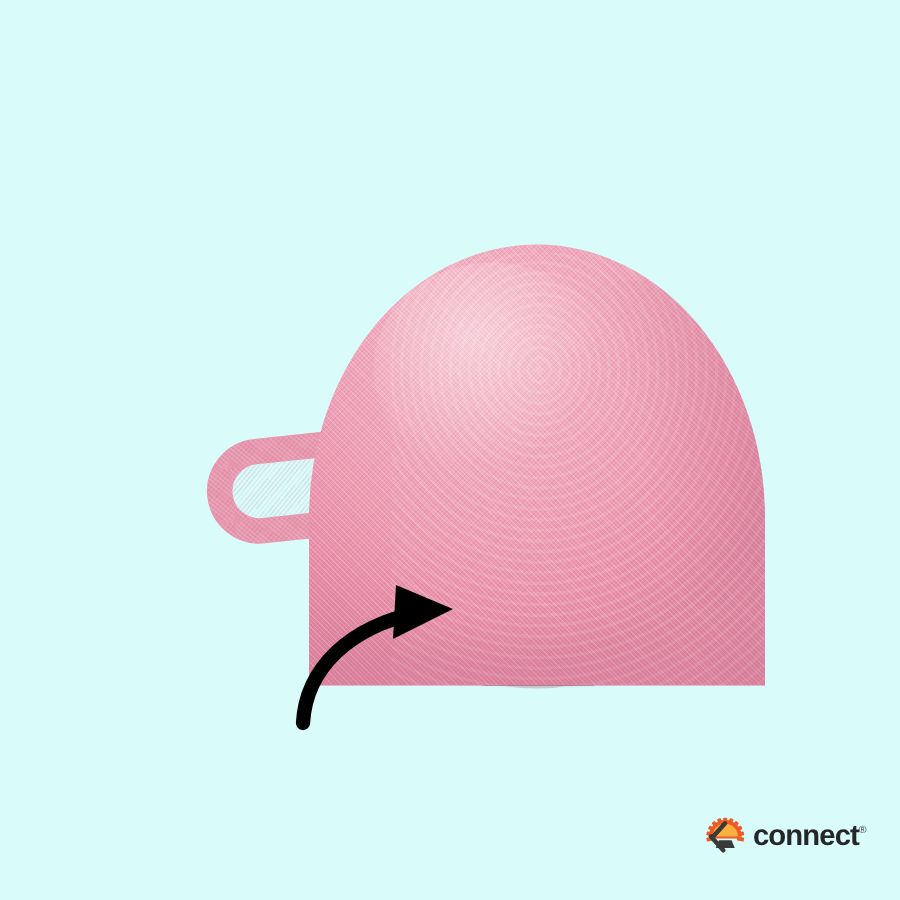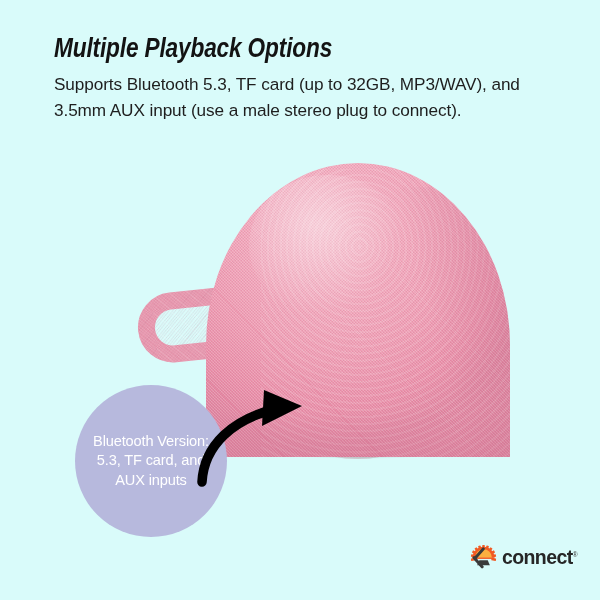--- a/index.html
+++ b/index.html
@@ -401,27 +401,20 @@
     vertical-align: super;
     font-weight: 400;
     color: #3a3a3a;
   }
 </style>
 </head>
 <body>
 
 <div id="page">
 
-  <div class="text-block">
-    <h1 class="headline">Multiple Playback Options</h1>
-    <p class="subcopy">
-      <span>Supports Bluetooth 5.3, TF card (up to 32GB, MP3/WAV), and</span><br>
-      <span>3.5mm AUX input (use a male stereo plug to connect).</span>
-    </p>
-  </div>
 
   <div class="product">
 
     <div class="strap">
       <div class="strap-tail"></div>
       <div class="strap-tail2"></div>
       <div class="strap-outer"></div>
       <div class="strap-tex"></div>
       <div class="strap-shadow"></div>
     </div>
@@ -454,23 +447,20 @@
         <div class="dome-mesh"></div>
         <div class="dome-rings"></div>
         <div class="dome-hi"></div>
         <div class="dome-shade"></div>
         <div class="dome-bottom-shade"></div>
       </div>
     </div>
 
   </div>
 
-  <div class="callout">
-    <div class="callout-text">Bluetooth Version: 5.3, TF card, and AUX inputs</div>
-  </div>
 
   <svg class="arrow-svg" viewBox="0 0 160 120">
     <path d="M 22 112 C 24 76, 52 48, 100 38" stroke="#000000" stroke-width="9.5" fill="none" stroke-linecap="round"></path>
     <path d="M 84 20 L 122 36 L 82 56 Z" fill="#000000"></path>
   </svg>
 
   <div class="logo">
     <svg class="logo-mark" viewBox="0 0 64 64">
       <g transform="translate(32,30)">
         <g fill="#f05a24">

